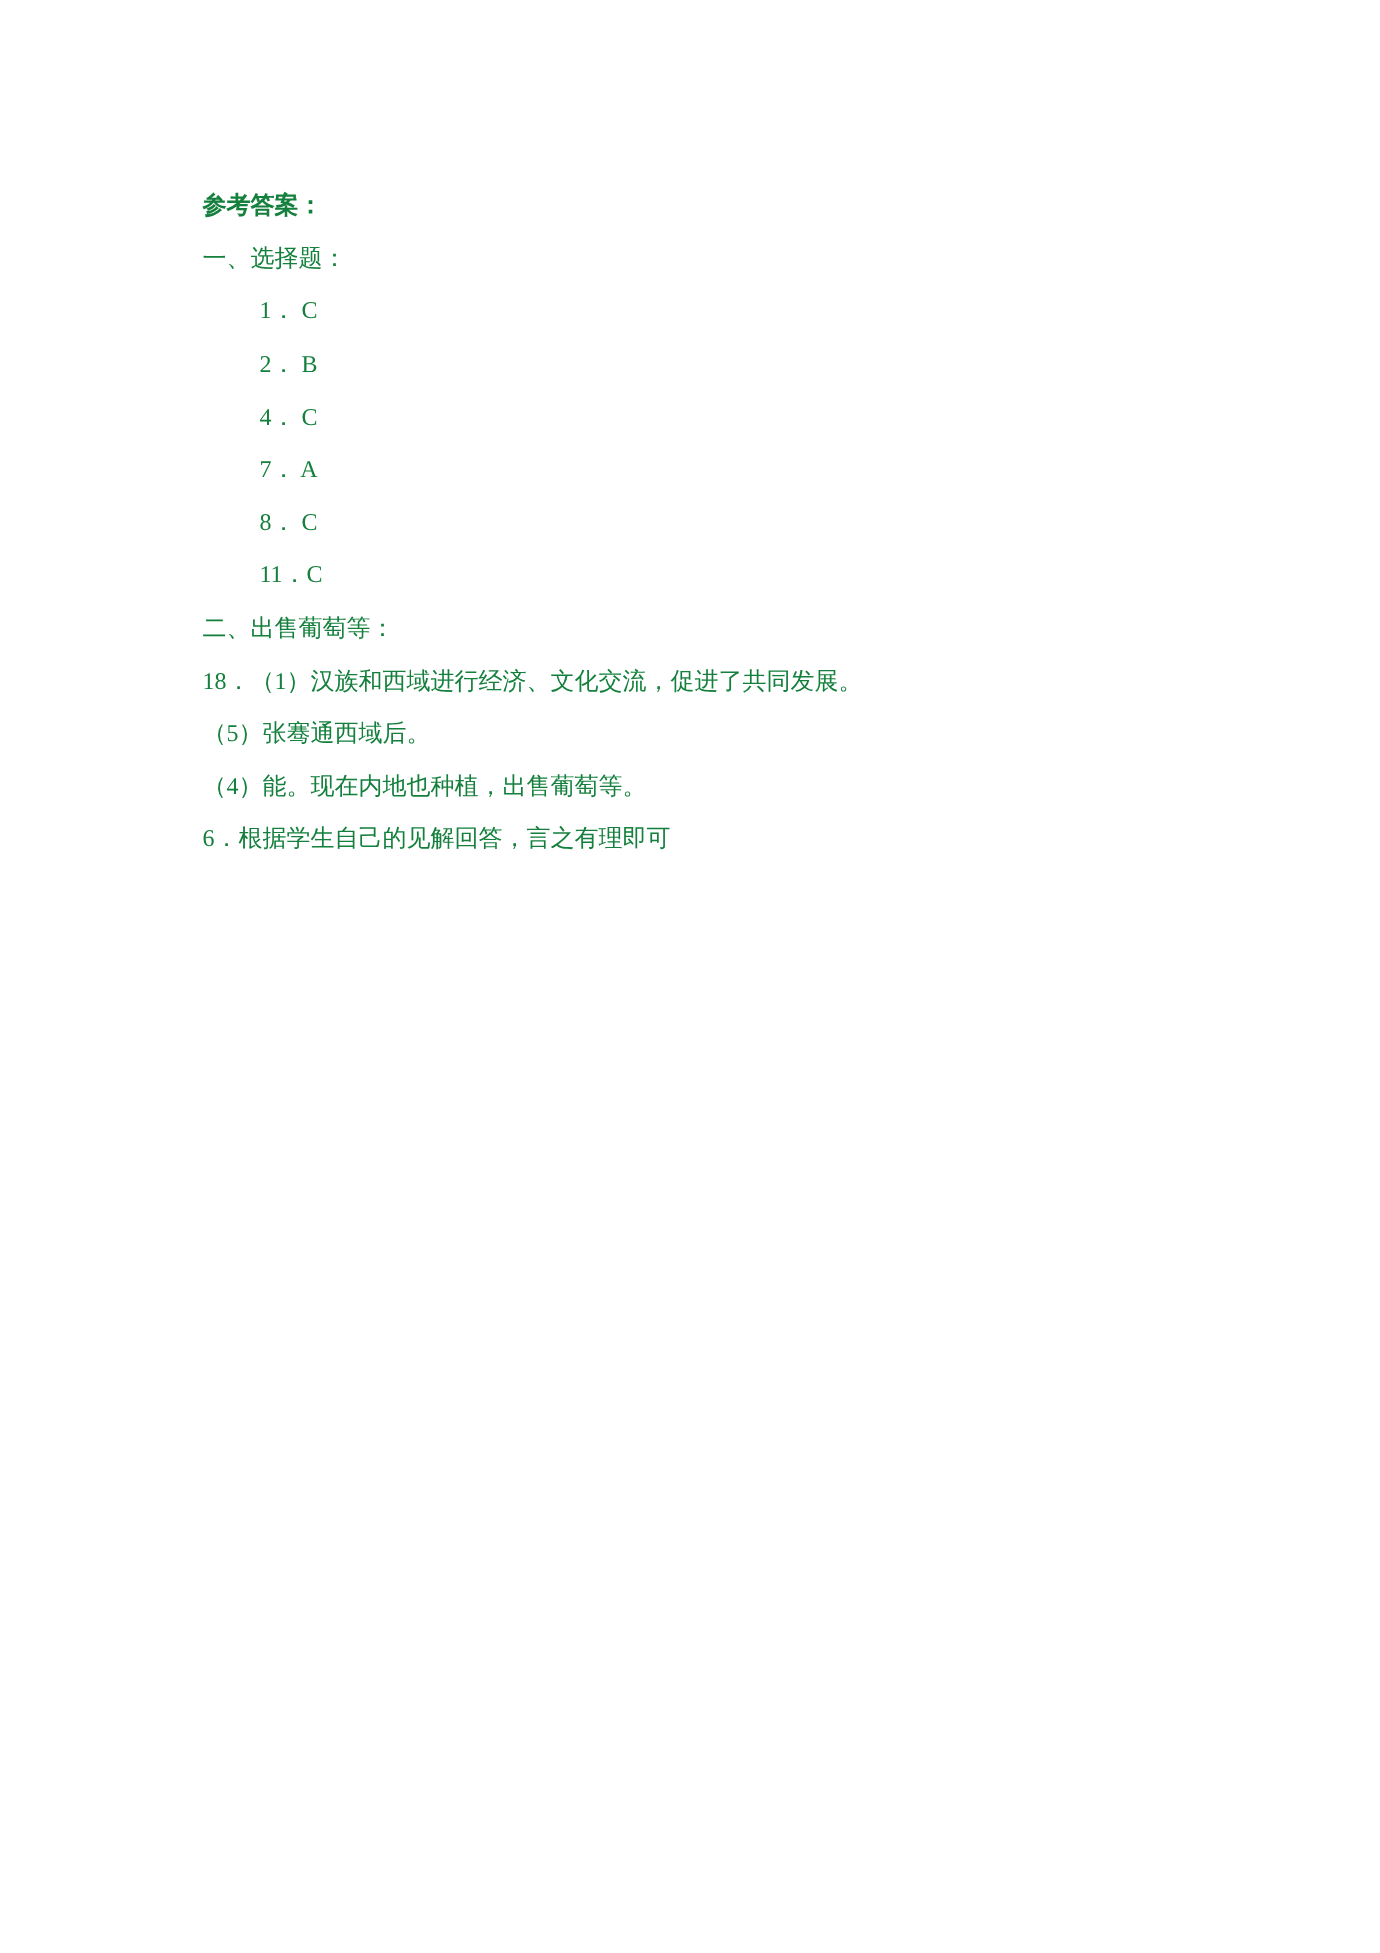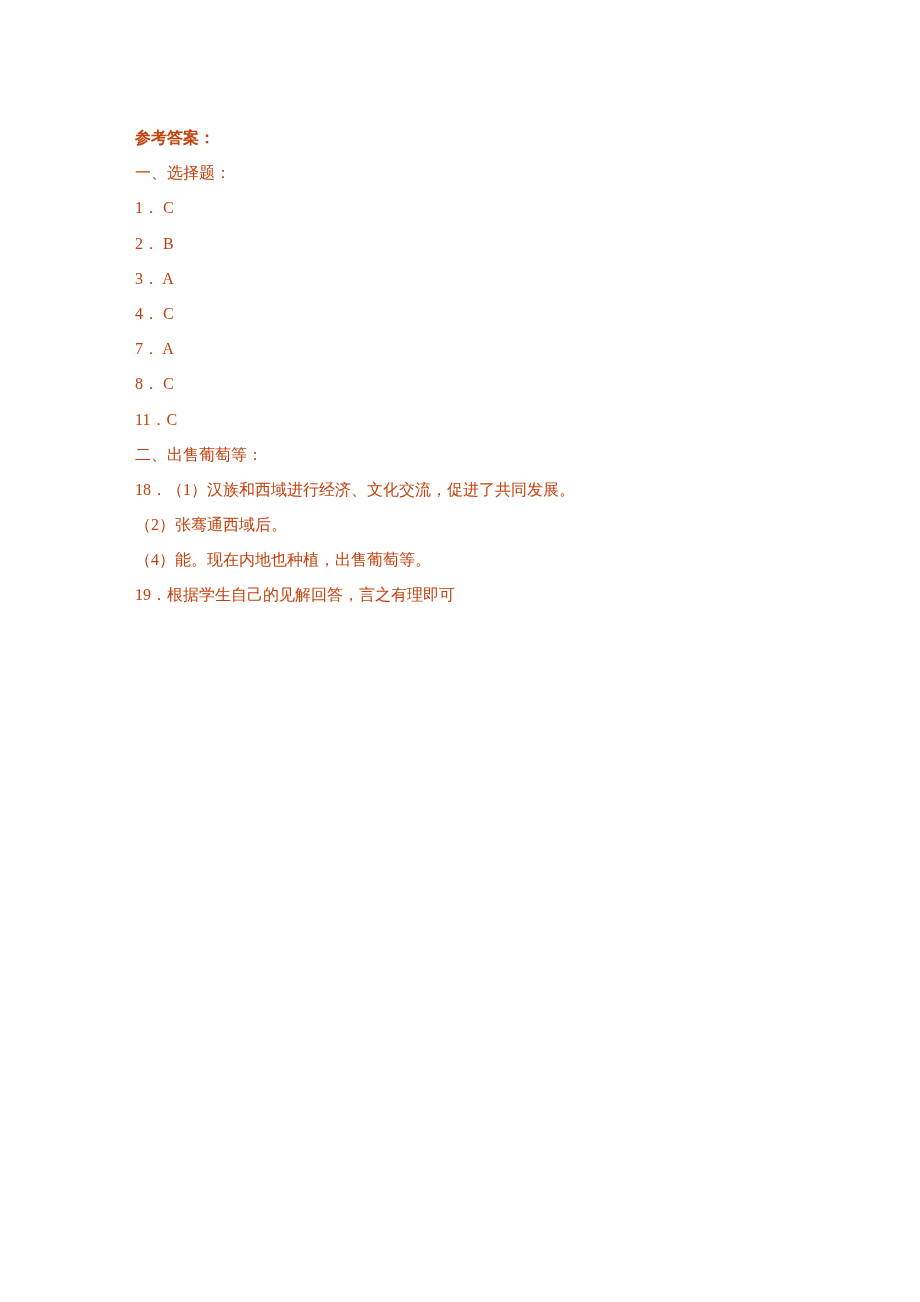--- a/index.html
+++ b/index.html
@@ -6,44 +6,44 @@
       margin: 0;
       padding: 0;
       background: #ffffff;
       font-family: "SimSun", "宋体", serif;
       width: 920px;
       min-height: 1302px;
     }
     .page {
       padding: 120px 135px 0 135px;
       font-size: 16px;
-      color: #c2410c;
+      color: #15803d;
       line-height: 2.2;
     }
     .bold {
       font-weight: bold;
       font-family: "SimHei", "黑体", sans-serif;
     }
     .line {
       white-space: pre;
+      margin-left: 38px;
     }
   </style>
 </head>
 <body>
 
 <div class="page">
   <div class="bold">参考答案：</div>
   <div>一、选择题：</div>
 
   <div class="line"><span>1．</span> <span>C</span></div>
   <div class="line"><span>2．</span> <span>B</span></div>
-  <div class="line"><span>3．</span> <span>A</span></div>
   <div class="line"><span>4．</span> <span>C</span></div>
   <div class="line"><span>7．</span> <span>A</span></div>
   <div class="line"><span>8．</span> <span>C</span></div>
   <div class="line"><span>11．</span><span>C</span></div>
 
   <div>二、出售葡萄等：</div>
   <div>18．（1）汉族和西域进行经济、文化交流，促进了共同发展。</div>
-  <div>（2）张骞通西域后。</div>
+  <div>（5）张骞通西域后。</div>
   <div>（4）能。现在内地也种植，出售葡萄等。</div>
-  <div>19．根据学生自己的见解回答，言之有理即可</div>
+  <div>6．根据学生自己的见解回答，言之有理即可</div>
 </div>
 
 </body></html>

